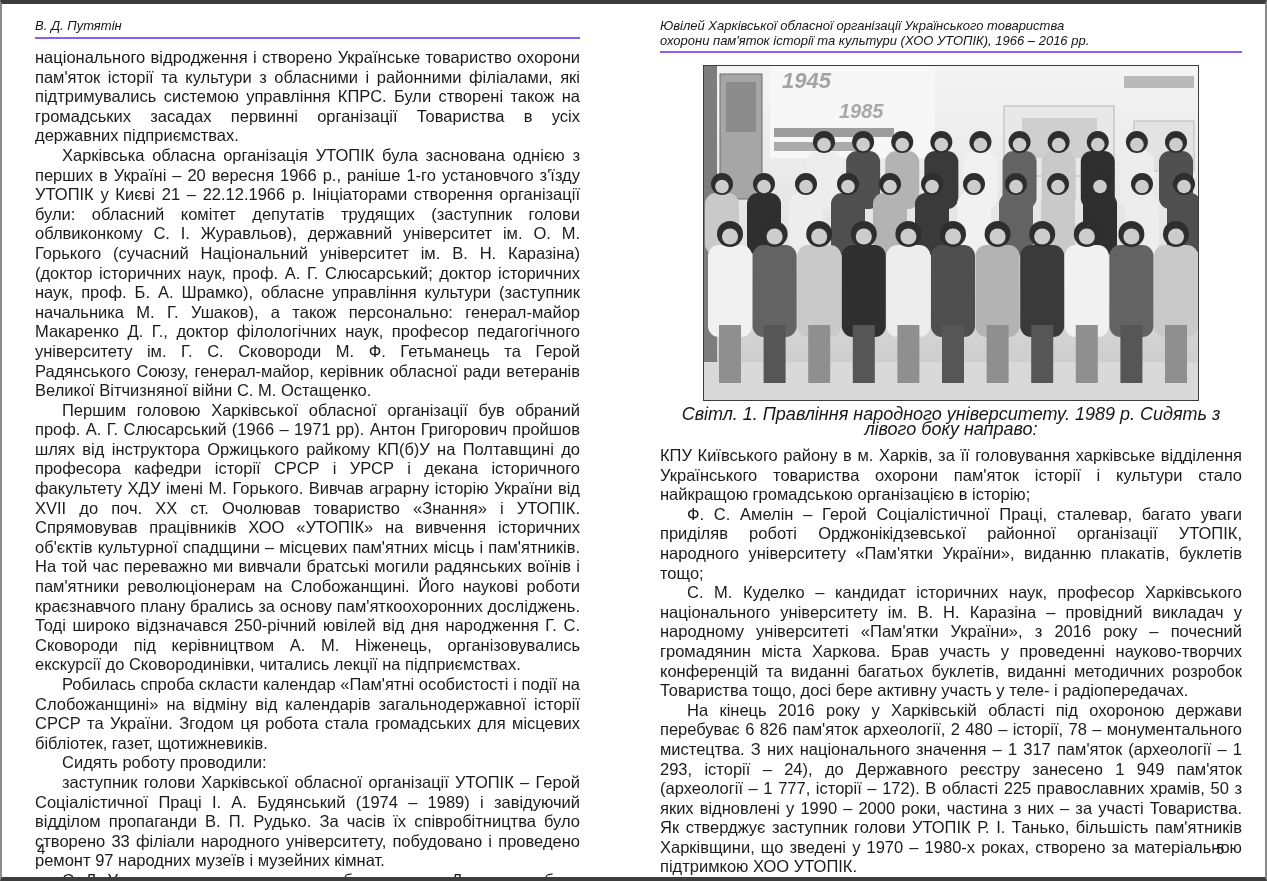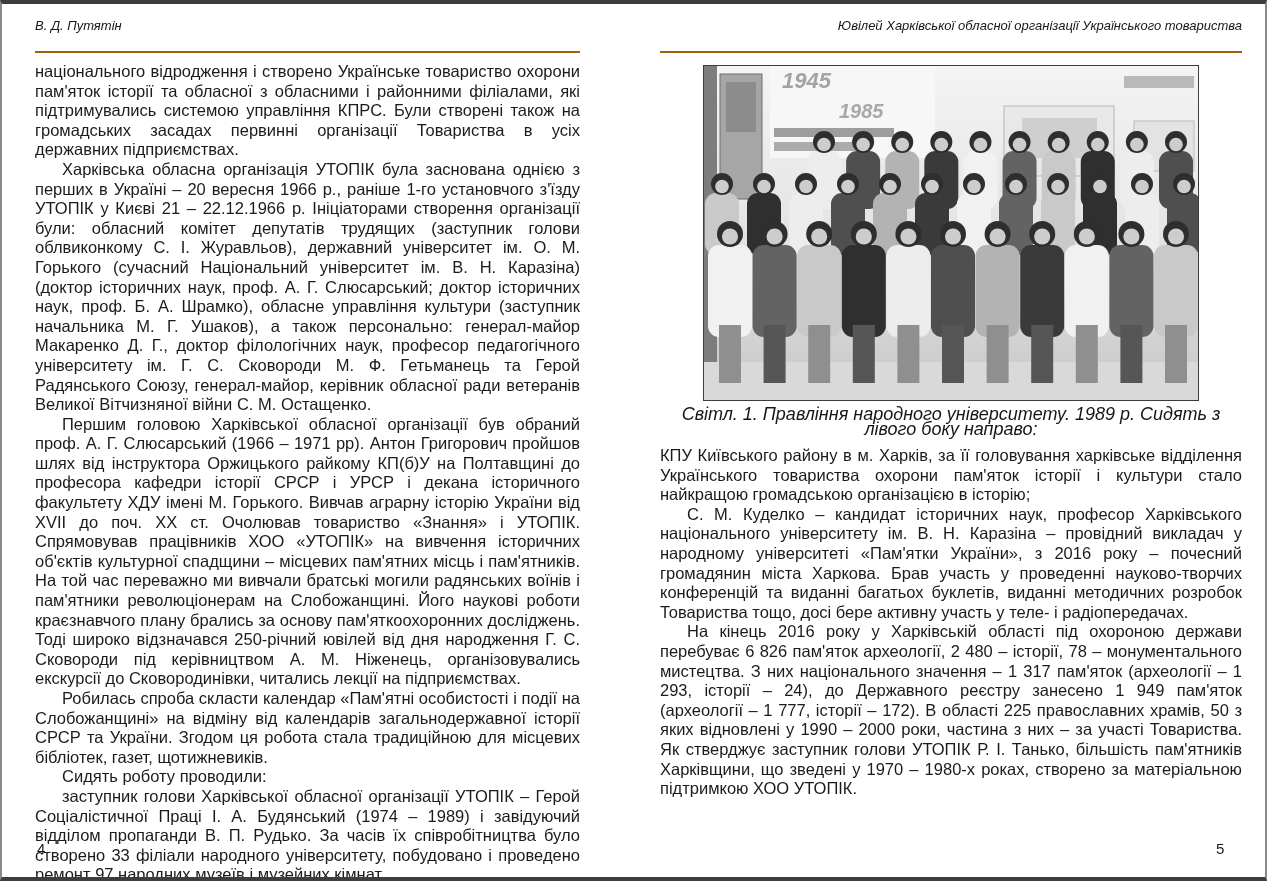--- a/index.html
+++ b/index.html
@@ -26,25 +26,25 @@
     top: 14px;
   }
   .col-left  { left: 33px;  width: 545px; }
   .col-right { left: 658px; width: 582px; }
 
   .running-head {
     font-style: italic;
     font-size: 13px;
     line-height: 15px;
     color: #161616;
-    border-bottom: 2px solid #a16207;
-    padding-bottom: 17px;
+    border-bottom: 2px solid #8b5cf6;
+    padding-bottom: 3px;
     min-height: 16px;
   }
-  .running-head.right { text-align: right; }
+  .running-head.right { }
 
   .bodytext {
     margin-top: 9px;
     font-size: 16.5px;
     line-height: 19.6px;
     text-align: justify;
     color: #1b1b1b;
   }
   .bodytext p { margin: 0; }
   .bodytext p.indent { text-indent: 27px; }
@@ -78,34 +78,35 @@
 </head>
 <body>
 
 <div class="scan">
 
   <div class="col col-left">
     <div class="running-head">
       <span>В. Д. Путятін</span>
     </div>
     <div class="bodytext">
-      <p>національного відродження і створено Українське товариство охорони пам'яток історії та обласної з обласними і районними філіалами, які підтримувались системою управління КПРС. Були створені також на громадських засадах первинні організації Товариства в усіх державних підприємствах.</p>
+      <p>національного відродження і створено Українське товариство охорони пам'яток історії та культури з обласними і районними філіалами, які підтримувались системою управління КПРС. Були створені також на громадських засадах первинні організації Товариства в усіх державних підприємствах.</p>
       <p class="indent">Харківська обласна організація УТОПІК була заснована однією з перших в Україні – 20 вересня 1966 р., раніше 1-го установчого з'їзду УТОПІК у Києві 21 – 22.12.1966 р. Ініціаторами створення організації були: обласний комітет депутатів трудящих (заступник голови облвиконкому С. І. Журавльов), державний університет ім. О. М. Горького (сучасний Національний університет ім. В. Н. Каразіна) (доктор історичних наук, проф. А. Г. Слюсарський; доктор історичних наук, проф. Б. А. Шрамко), обласне управління культури (заступник начальника М. Г. Ушаков), а також персонально: генерал-майор Макаренко Д. Г., доктор філологічних наук, професор педагогічного університету ім. Г. С. Сковороди М. Ф. Гетьманець та Герой Радянського Союзу, генерал-майор, керівник обласної ради ветеранів Великої Вітчизняної війни С. М. Остащенко.</p>
       <p class="indent">Першим головою Харківської обласної організації був обраний проф. А. Г. Слюсарський (1966 – 1971 рр). Антон Григорович пройшов шлях від інструктора Оржицького райкому КП(б)У на Полтавщині до професора кафедри історії СРСР і УРСР і декана історичного факультету ХДУ імені М. Горького. Вивчав аграрну історію України від XVII до поч. XX ст. Очолював товариство «Знання» і УТОПІК. Спрямовував працівників ХОО «УТОПІК» на вивчення історичних об'єктів культурної спадщини – місцевих пам'ятних місць і пам'ятників. На той час переважно ми вивчали братські могили радянських воїнів і пам'ятники революціонерам на Слобожанщині. Його наукові роботи краєзнавчого плану брались за основу пам'яткоохоронних досліджень. Тоді широко відзначався 250-річний ювілей від дня народження Г. С. Сковороди під керівництвом А. М. Ніженець, організовувались екскурсії до Сковородинівки, читались лекції на підприємствах.</p>
-      <p class="indent">Робилась спроба скласти календар «Пам'ятні особистості і події на Слобожанщині» на відміну від календарів загальнодержавної історії СРСР та України. Згодом ця робота стала традиційною для місцевих бібліотек, газет, щотижневиків.</p>
+      <p class="indent">Робилась спроба скласти календар «Пам'ятні особистості і події на Слобожанщині» на відміну від календарів загальнодержавної історії СРСР та України. Згодом ця робота стала громадських для місцевих бібліотек, газет, щотижневиків.</p>
       <p class="indent">Сидять роботу проводили:</p>
       <p class="indent">заступник голови Харківської обласної організації УТОПІК – Герой Соціалістичної Праці І. А. Будянський (1974 – 1989) і завідуючий відділом пропаганди В. П. Рудько. За часів їх співробітництва було створено 33 філіали народного університету, побудовано і проведено ремонт 97 народних музеїв і музейних кімнат.</p>
       <p class="indent">Є. Л. Уварова – заступник голови облвиконкому. До того, як була обрана головою обласного товариства, працювала першим секретарем райкому</p>
     </div>
   </div>
   <div class="pagenum left">4</div>
 
   <div class="col col-right">
     <div class="running-head right">
       <div>Ювілей Харківської обласної організації Українського товариства</div>
+      <div>охорони пам'яток історії та культури (ХОО УТОПІК), 1966 – 2016 рр.</div>
     </div>
 
     <div class="photo-wrap">
       <svg id="photo-svg" width="494" height="334" viewBox="0 0 494 334" xmlns="http://www.w3.org/2000/svg">
         <defs>
           <linearGradient id="bgGrad" x1="0" y1="0" x2="0" y2="1">
             <stop offset="0" stop-color="#f4f4f4"></stop>
             <stop offset="0.55" stop-color="#e2e2e2"></stop>
             <stop offset="1" stop-color="#c7c7c7"></stop>
           </linearGradient>
@@ -242,19 +243,20 @@
           </g>
       </svg>
     </div>
 
     <div class="photo-caption">
       <div>Світл. 1. Правління народного університету. 1989 р. Сидять з лівого боку направо:</div>
     </div>
 
     <div class="bodytext">
       <p>КПУ Київського району в м. Харків, за її головування харківське відділення Українського товариства охорони пам'яток історії і культури стало найкращою громадською організацією в історію;</p>
+      <p class="indent">Ф. С. Амелін – Герой Соціалістичної Праці, сталевар, багато уваги приділяв роботі Орджонікідзевської районної організації УТОПІК, народного університету «Пам'ятки України», виданню плакатів, буклетів тощо;</p>
       <p class="indent">С. М. Куделко – кандидат історичних наук, професор Харківського національного університету ім. В. Н. Каразіна – провідний викладач у народному університеті «Пам'ятки України», з 2016 року – почесний громадянин міста Харкова. Брав участь у проведенні науково-творчих конференцій та виданні багатьох буклетів, виданні методичних розробок Товариства тощо, досі бере активну участь у теле- і радіопередачах.</p>
       <p class="indent">На кінець 2016 року у Харківській області під охороною держави перебуває 6 826 пам'яток археології, 2 480 – історії, 78 – монументального мистецтва. З них національного значення – 1 317 пам'яток (археології – 1 293, історії – 24), до Державного реєстру занесено 1 949 пам'яток (археології – 1 777, історії – 172). В області 225 православних храмів, 50 з яких відновлені у 1990 – 2000 роки, частина з них – за участі Товариства. Як стверджує заступник голови УТОПІК Р. І. Танько, більшість пам'ятників Харківщини, що зведені у 1970 – 1980-х роках, створено за матеріальною підтримкою ХОО УТОПІК.</p>
     </div>
   </div>
   <div class="pagenum right">5</div>
 
 </div>
 
 </body></html>

